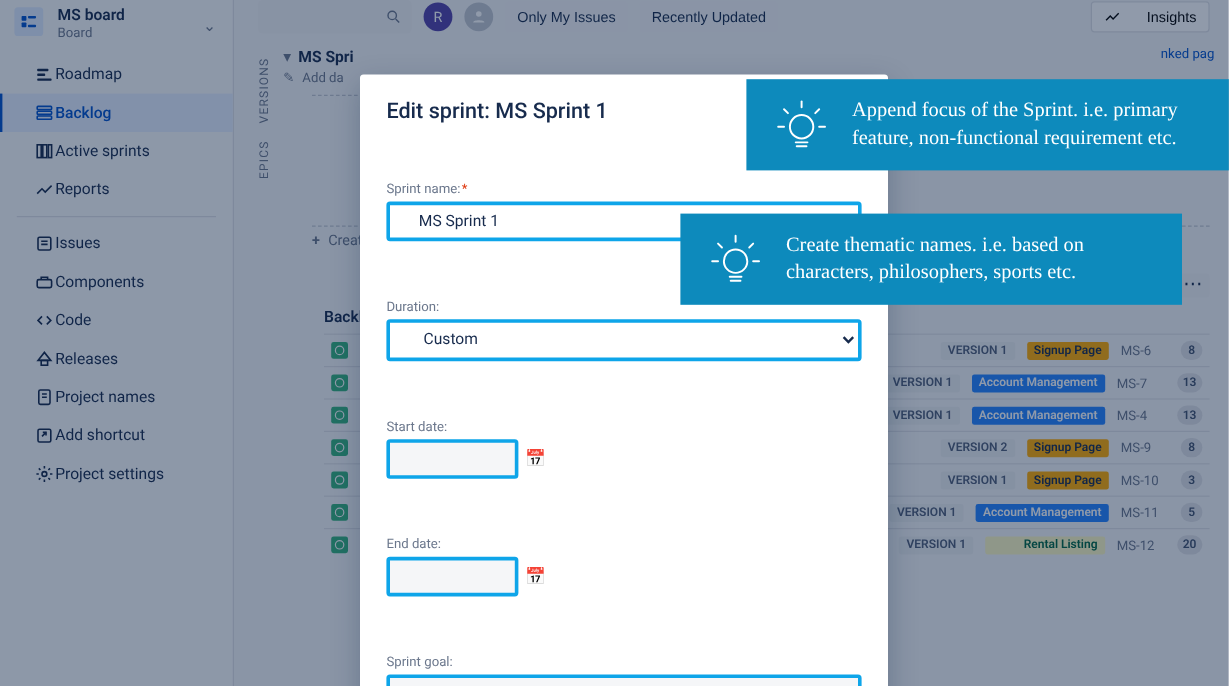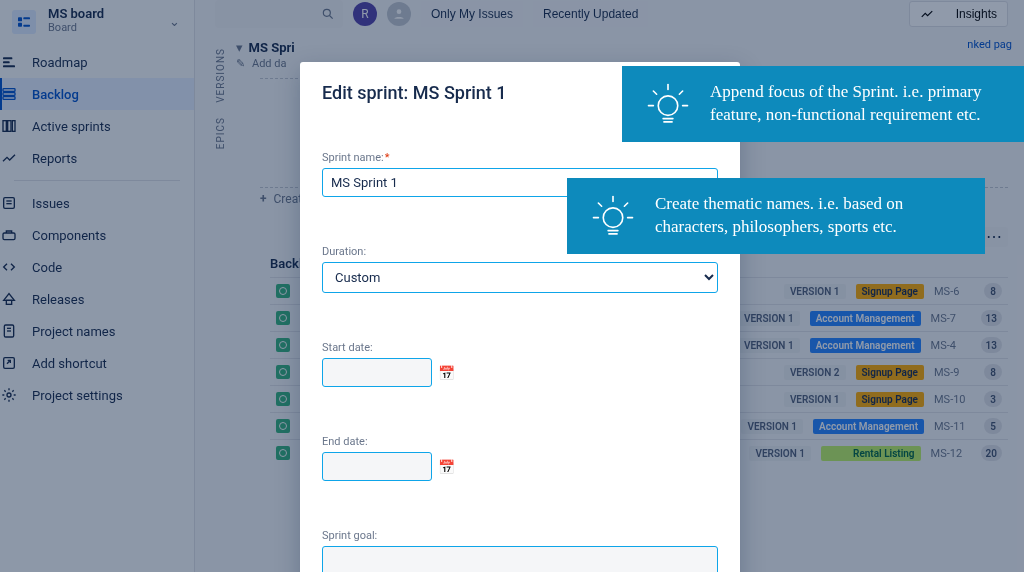--- a/index.html
+++ b/index.html
@@ -33,42 +33,42 @@
     position: absolute;
     left: 0; top: 0;
     width: var(--sidebar-w);
     height: 100%;
     background: #fafbfc;
     border-right: 1px solid var(--border);
     padding-top: 0;
   }
   .sidebar-header {
     display: flex;
-    align-items: flex-end;
+    align-items: flex-start;
     gap: 12px;
     padding: 6px 12px 8px 12px;
     position: relative;
   }
   .sidebar-header .project-icon {
     width: 24px; height: 24px;
     border-radius: 3px;
     background: #deebff;
     display: flex; align-items: center; justify-content: center;
     color: var(--blue);
     font-size: 14px;
   }
   .sidebar-header .title { font-weight: 600; font-size: 13px; }
   .sidebar-header .subtitle { font-size: 11px; color: var(--text-light); }
   .sidebar-header .chevron {
     position: absolute; right: 14px; top: 14px; color: var(--text-light);
   }
   .sidebar-nav, .sidebar-nav2 { list-style: none; padding: 0; margin: 4px 0 0 0; }
   .sidebar-nav li, .sidebar-nav2 li {
-    display: flex; align-items: center; gap: 14px;
-    padding: 7px 0;
+    display: flex; align-items: center; 
+    padding: 7px 28px;
     color: var(--text);
     cursor: pointer;
   }
   .sidebar-nav li.active {
     background: #e6efff;
     color: var(--blue);
     font-weight: 500;
     border-left: none;
     position: relative;
   }
@@ -159,21 +159,21 @@
   }
   .row .title { flex:0 1 auto; font-size:12px; color:var(--text);}
   .row .fill { flex:1; }
   .tag {
     font-size:10px; font-weight:600; padding:2px 6px; border-radius:2px;
     white-space:nowrap;
   }
   .tag.version { background:#eceef1; color:#505f79;text-align:center; }
   .tag.signup  { background:var(--orange); color:#172b4d; }
   .tag.account { background:var(--cyan-blue); color:#fff; }
-  .tag.rental  { background:#bef264; color:#064;padding-left:32px; }
+  .tag.rental  { background:#fef9c3; color:#064;padding-left:32px; }
   .key { font-size:11px; color:var(--text-light); width:40px; }
   .est { background:#dfe1e6; border-radius:8px; min-width:18px; height:16px; display:flex; align-items:center; justify-content:center; font-size:10px; color:#42526e; font-weight:600; padding:0 5px;}
 
   
   .overlay {
     position:absolute; inset:0;
     background:rgba(9, 30, 66, 0.45);
   }
   .modal {
     position:absolute;
@@ -181,22 +181,22 @@
     width:440px;
     background:#fff;
     border-radius:3px;
     box-shadow: 0 8px 24px rgba(9,30,66,.25);
     padding:20px 22px 14px 22px;
   }
   .modal h2 { margin:0 0 14px 0; font-size:18px; font-weight:500; color:#172b4d;}
   .modal label { display:block; font-size:11px; color:var(--text-light); margin-bottom:4px;}
   .modal .req::after { content:"*"; color:#de350b; margin-left:1px;}
   .modal input[type="text"], .modal select, .modal textarea {
-    width:100%; font-size:13px; padding:6px 8px;
-    border:1px solid #0ea5e9; border-radius:3px; background:#fff;
+    width:100%; font-size:13px; padding:6px 24px;
+    border:3px solid #0ea5e9; border-radius:3px; background:#fff;
     font-family:inherit; color:var(--text);
   }
   .modal .field { margin-bottom:12px;margin-top:48px; }
   .modal .sprint-name-input { border:2px solid #4c9aff; outline:none; }
   .modal .date-wrap { display:flex; gap:6px; align-items:center; width:140px;}
   .modal .date-wrap input { width:110px; background:#f5f6f8;}
   .modal textarea { height:100px; background:#f5f6f8; resize:both;}
   .modal-footer { display:flex; justify-content:flex-end; gap:4px; margin-top:26px;}
   .btn-update { background:#3b82f6; border:1px solid var(--border); border-radius:3px; padding:6px 12px; font-size:13px; cursor:pointer;}
   .btn-cancel { background:none; border:none; color:var(--blue); padding:6px 10px; font-size:13px; cursor:pointer; font-weight:500;}

